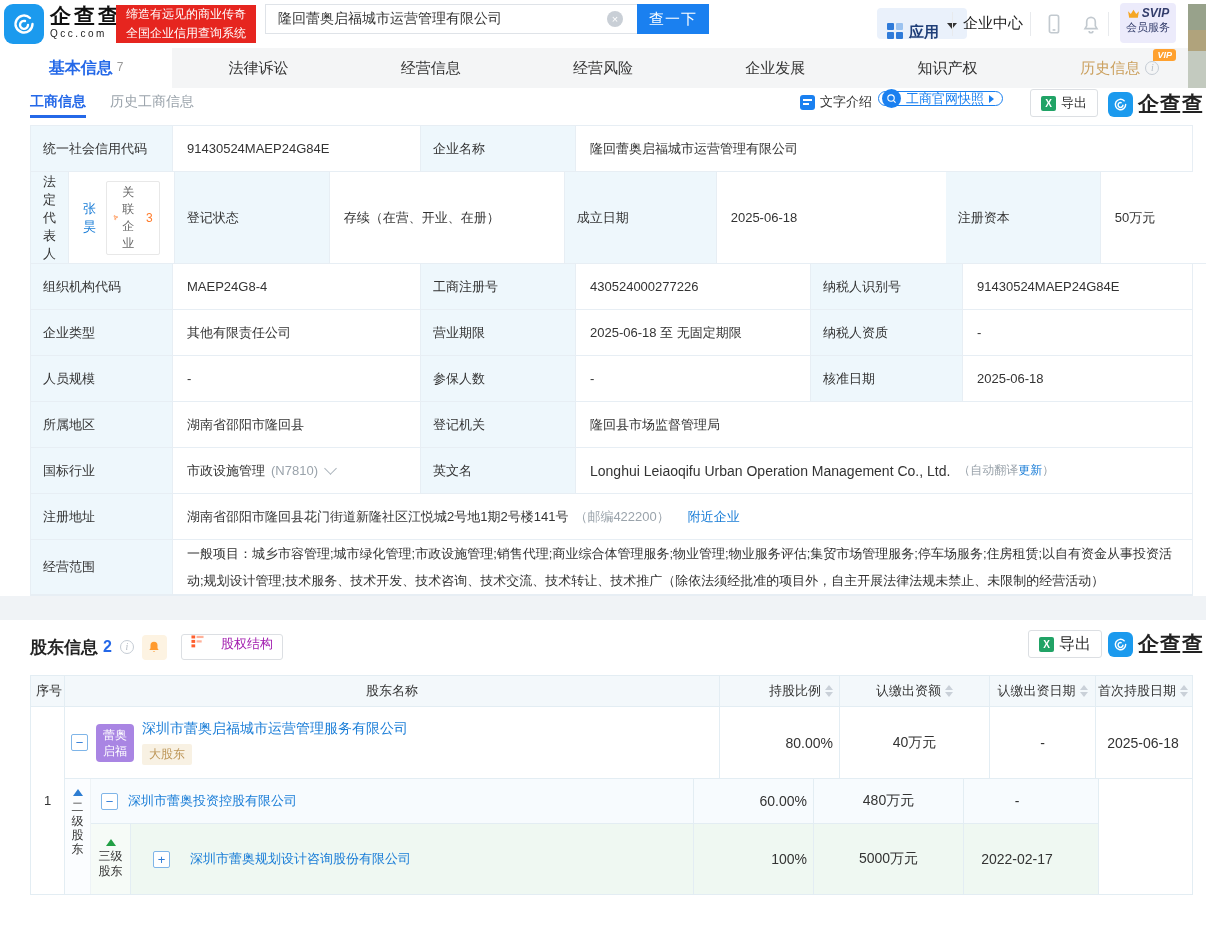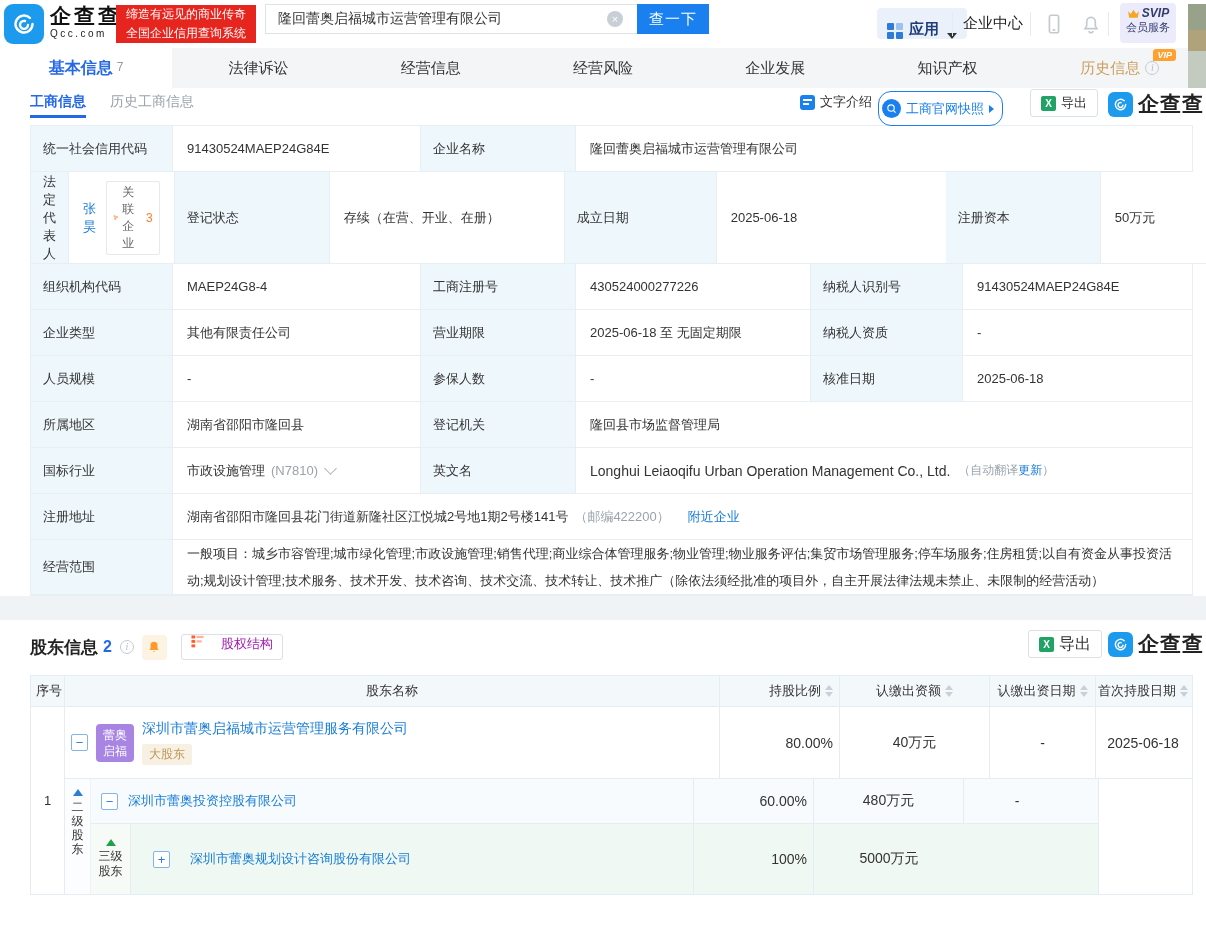--- a/index.html
+++ b/index.html
@@ -17,21 +17,21 @@
     color:#fff; font-size:12px; line-height:19px; text-align:center; }
   .search-wrap { position:absolute; left:265px; top:4px; display:flex; }
   .search-input { width:372px; height:30px; border:1px solid #dfe3e8; border-right:none;
     font-size:14px; color:#333; padding:0 30px 0 12px; outline:none;
     font-family:"Liberation Sans","DejaVu Sans",sans-serif; }
   .clear-btn { position:absolute; left:342px; top:7px; width:16px; height:16px; border-radius:50%;
     background:#c9cfd6; color:#fff; font-size:11px; line-height:16px; text-align:center; cursor:pointer; }
   .search-btn { width:72px; height:30px; background:#1a80f0; color:#fff; font-size:15px;
     border:none; letter-spacing:1px; cursor:pointer; }
   .apps-btn { position:absolute; left:877px; top:8px; height:31px; background:#eaf1fb; border-radius:4px;
-    display:flex; align-items:flex-end; padding:0 10px; gap:6px; cursor:pointer; }
+    display:flex; align-items:flex-start; padding:15px 10px; gap:6px; cursor:pointer; }
   .apps-btn .txt { font-size:15px; font-weight:bold; color:#1f3e78; }
   .caret-down { width:0; height:0; border-left:5px solid transparent; border-right:5px solid transparent;
     border-top:6px solid #333; margin-left:2px; }
   .grid-icon { width:16px; height:16px; display:grid; grid-template-columns:7px 7px; grid-gap:2px; }
   .grid-icon i { width:7px; height:7px; background:#2f7bd9; border-radius:1px; }
   .grid-icon i.lt { background:#9cc3f0; }
   .vdiv { position:absolute; top:12px; width:1px; height:24px; background:#e8eaed; }
   .ent-center { position:absolute; left:963px; top:14px; font-size:15px; color:#222; cursor:pointer; }
   .icon-btn { position:absolute; top:12px; cursor:pointer; }
   .svip { position:absolute; left:1120px; top:3px; width:56px; height:40px; background:#ecebfb;
@@ -59,21 +59,21 @@
   
   .subnav { position:relative; height:30px; background:#fff; }
   .sub-tab { position:absolute; top:0; height:30px; line-height:26px; font-size:14px; cursor:pointer; }
   .sub-tab.active { left:30px; color:#2468e8; font-weight:bold; border-bottom:3px solid #2468e8; }
   .sub-tab.plain { left:110px; color:#9aa3ab; }
   .act { position:absolute; display:flex; align-items:center; gap:5px; font-size:13px; cursor:pointer; }
   .txtintro { left:800px; top:5px; color:#333;align-items:center; }
   .sq-blue { width:15px; height:15px; background:#1a80f0; border-radius:3px; position:relative; }
   .sq-blue::before, .sq-blue::after { content:""; position:absolute; left:3px; height:2px; background:#fff; }
   .sq-blue::before { top:4px; width:9px; } .sq-blue::after { top:8px; width:6px; }
-  .snapshot { left:878px; top:3px; height:35px; border:1px solid #1a80f0; border-radius:13px;
+  .snapshot { left:878px; top:3px; height:15px; border:1px solid #1a80f0; border-radius:13px;
     padding:0 8px 0 3px; color:#1a80f0; }
   .cam-circle { width:19px; height:19px; border-radius:50%; background:#1a80f0; display:flex;
     align-items:center; justify-content:center; }
   .tri-right { width:0; height:0; border-top:4px solid transparent; border-bottom:4px solid transparent;
     border-left:5px solid #1a80f0; }
   .export-btn { border:1px solid #dcdfe3; border-radius:3px; height:28px; padding:0 10px;
     background:#fff; color:#333; }
   .subnav .export-btn { left:1030px; top:1px; }
   .xls { width:15px; height:15px; background:#21a366; border-radius:2px; color:#fff; font-size:10px;
     font-weight:bold; line-height:15px; text-align:center; }
@@ -508,19 +508,20 @@
             <div class="scell c-name2">
               <span class="l3strip">
                 <span class="tri-up green"></span>
                 <span class="vtext2">三级股东</span>
               </span>
               <span class="exp-btn">+</span>
               <a class="lnk nm" style="margin-left:10px">深圳市蕾奥规划设计咨询股份有限公司</a>
             </div>
             <div class="scell c-ratio num">100%</div>
             <div class="scell c-amt num" style="justify-content:center">5000万元</div>
+            <div class="scell c-pay num" style="justify-content:center;border-right:none">2022-02-17</div>
           </div>
         </div>
         <div class="merged-first" style="border-left:1px solid #e3edf3"></div>
       </div>
     </div>
   </div>
 </div>
 
 </body></html>

